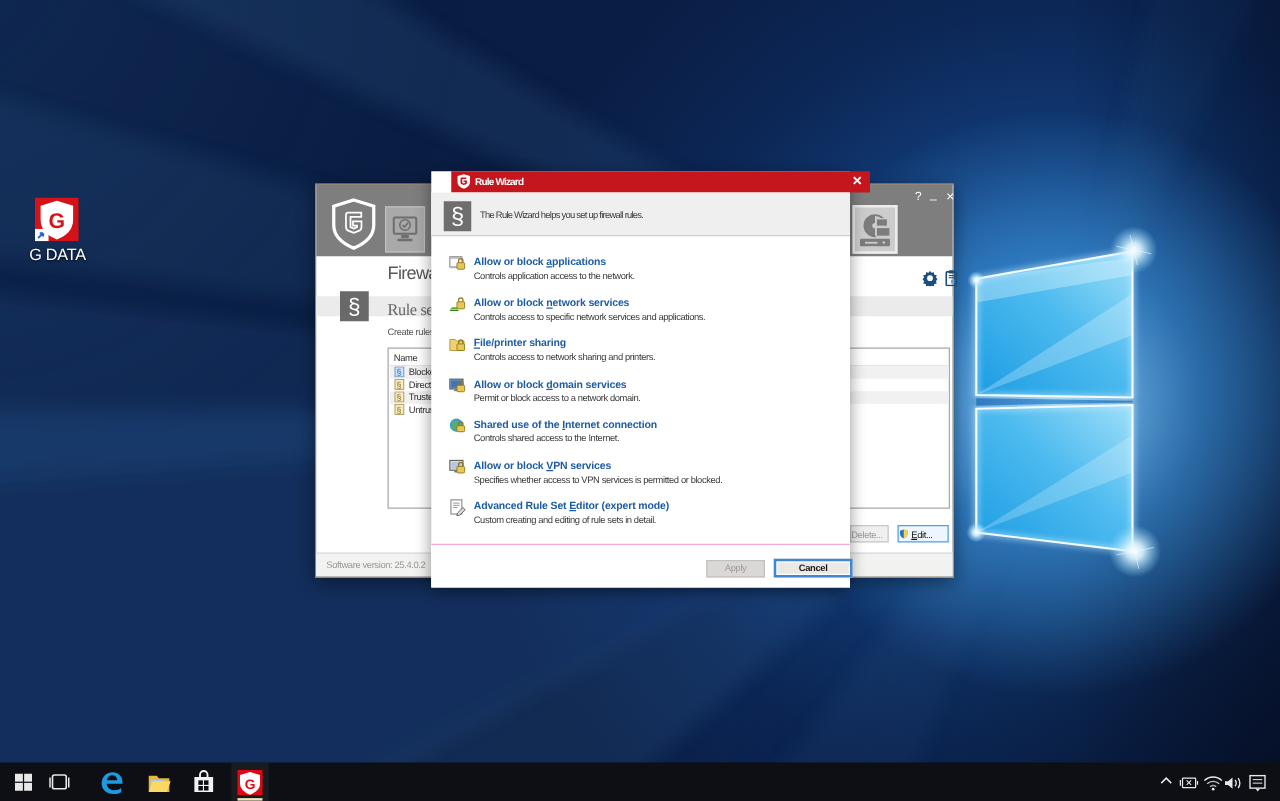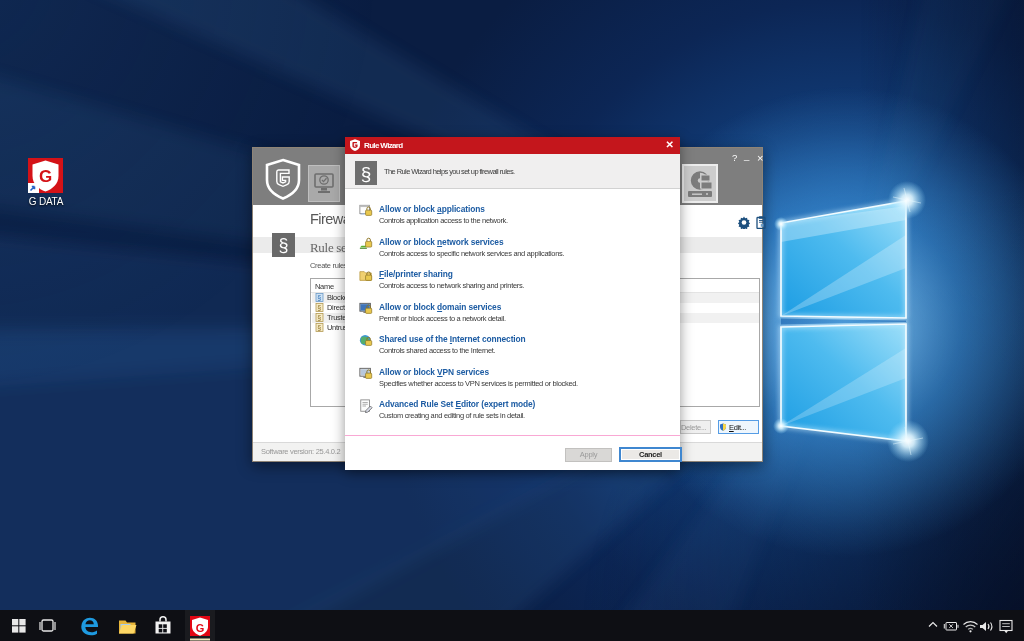--- a/index.html
+++ b/index.html
@@ -3,21 +3,21 @@
 <meta charset="utf-8">
 <style>
 * { margin:0; padding:0; box-sizing:border-box; }
 html,body { width:1024px; height:641px; overflow:hidden; }
 body { font-family:"Liberation Sans", sans-serif; position:relative; background:#081430; }
 #wall { position:absolute; left:0; top:0; }
 
 
 #dicon { position:absolute; left:28px; top:158px; width:35px; height:35px; }
 #dlabel { position:absolute; left:8px; top:196px; width:76px; text-align:center;
-  color:#fff; font-size:10px; letter-spacing:-0.2px; text-shadow:0 1px 2px rgba(0,0,0,.9); }
+  color:#fff; font-size:13px; letter-spacing:-0.2px; text-shadow:0 1px 2px rgba(0,0,0,.9); }
 
 
 #bgwin { position:absolute; left:252px; top:147px; width:511px; height:315px;
   background:#fff; border:1px solid #8f8476; box-shadow:0 4px 14px rgba(0,0,0,.45); }
 #band { position:absolute; left:0; top:0; width:100%; height:57px; background:#7e7e7e; }
 .tile1 { position:absolute; left:55px; top:17px; width:32px; height:37px;
   background:#a9a9a9; border:1px solid #bfbfbf; }
 .tile2 { position:absolute; left:429px; top:16px; width:36px; height:39px;
   background:#cccccc; border:2px solid #ececec; }
 #winbtns { position:absolute; left:0; top:4px; width:100%; height:12px; color:#fff; font-size:9.5px; }
@@ -38,21 +38,21 @@
 .gray { background:#f1f1f1; }
 .winbtn { position:absolute; height:14px; font-size:7.5px; letter-spacing:-0.3px; 
   line-height:13px; background:#efefef; border:1px solid #c8c8c8; color:#9a9a9a; }
 #btn-edit { border:1px solid #569de5; background:#eef6fd; color:#111; }
 #statusbar { position:absolute; left:0; bottom:0; width:100%; height:19px; background:#f2f2f1;
   border-top:1px solid #d9d9d9; font-size:7.5px; letter-spacing:-0.3px; color:#979797; line-height:18px; padding-left:8px; }
 
 
 #dlg { position:absolute; left:345px; top:137px; width:335px; height:333px;
   background:#fff; box-shadow:0 3px 12px rgba(0,0,0,.42); }
-#dlg-tb { position:absolute; left:0; top:0; width:100%; height:17px; background:#c4161c;padding-left:23px; }
+#dlg-tb { position:absolute; left:16px; top:0; width:100%; height:17px; background:#c4161c;padding-left:23px; }
 #dlg-tb .t { position:absolute; left:19px; top:3.5px; color:#fff; font-weight:bold; font-size:8px; letter-spacing:-0.65px; }
 #dlg-x { position:absolute; right:6px; top:2px; color:#fff; font-size:10px; font-weight:bold; }
 #dlg-hd { position:absolute; left:0; top:17px; width:100%; height:35px; background:#f0efef;
   border-bottom:1px solid #d2d2d2; }
 #dlg-hd .tile { position:absolute; left:10px; top:7px; width:22px; height:24px; background:#6e6e6e;
   color:#fff; font-size:19px; text-align:center; line-height:25px; }
 #dlg-hd .txt { position:absolute; left:39px; top:13px; font-size:7.5px; letter-spacing:-0.58px; color:#3b3b3b; }
 .item { position:absolute; left:0; width:100%; }
 .item .ico { position:absolute; left:14px; top:0px; }
 .item .ti { position:absolute; left:34px; top:0; font-size:8.4px; font-weight:bold; letter-spacing:-0.1px; color:#1d5ca3; white-space:nowrap; }
@@ -295,21 +295,21 @@
   </div>
   <div class="item" style="top:165px;">
     <svg class="ico" width="14" height="14" viewBox="0 0 16 16">
       <rect x="1" y="1.5" width="12" height="9" fill="#7ea7d8" stroke="#5a5a5a"></rect>
       <rect x="2.2" y="2.7" width="9.6" height="6.6" fill="#3f74b8"></rect>
       <rect x="5" y="11" width="4" height="1.5" fill="#777"></rect>
       <rect x="7.5" y="7" width="7" height="6" rx="1" fill="#e9c84e" stroke="#8d7422" stroke-width="0.8"></rect>
       <path d="M9 7 v-1.6 a2 2 0 0 1 4 0 V7" fill="none" stroke="#8d7422" stroke-width="1.1"></path>
     </svg>
     <div class="ti">Allow or block <u>d</u>omain services</div>
-    <div class="de">Permit or block access to a network detail.</div>
+    <div class="de">Permit or block access to a network domain.</div>
   </div>
   <div class="item" style="top:197px;">
     <svg class="ico" width="14" height="14" viewBox="0 0 16 16">
       <circle cx="7" cy="7" r="6" fill="#3f97d8"></circle>
       <path d="M3 3.5 Q6 2 9 3.5 T12 8 Q10 11 6 11.5 T2 8 Q2 5 3 3.5" fill="#58b060" opacity="0.9"></path>
       <rect x="7.5" y="7.5" width="7" height="5.5" rx="1" fill="#e9c84e" stroke="#8d7422" stroke-width="0.8"></rect>
       <path d="M9 7.5 v-1.6 a2 2 0 0 1 4 0 V7.5" fill="none" stroke="#8d7422" stroke-width="1.1"></path>
     </svg>
     <div class="ti">Shared use of the <u>I</u>nternet connection</div>
     <div class="de">Controls shared access to the Internet.</div>

